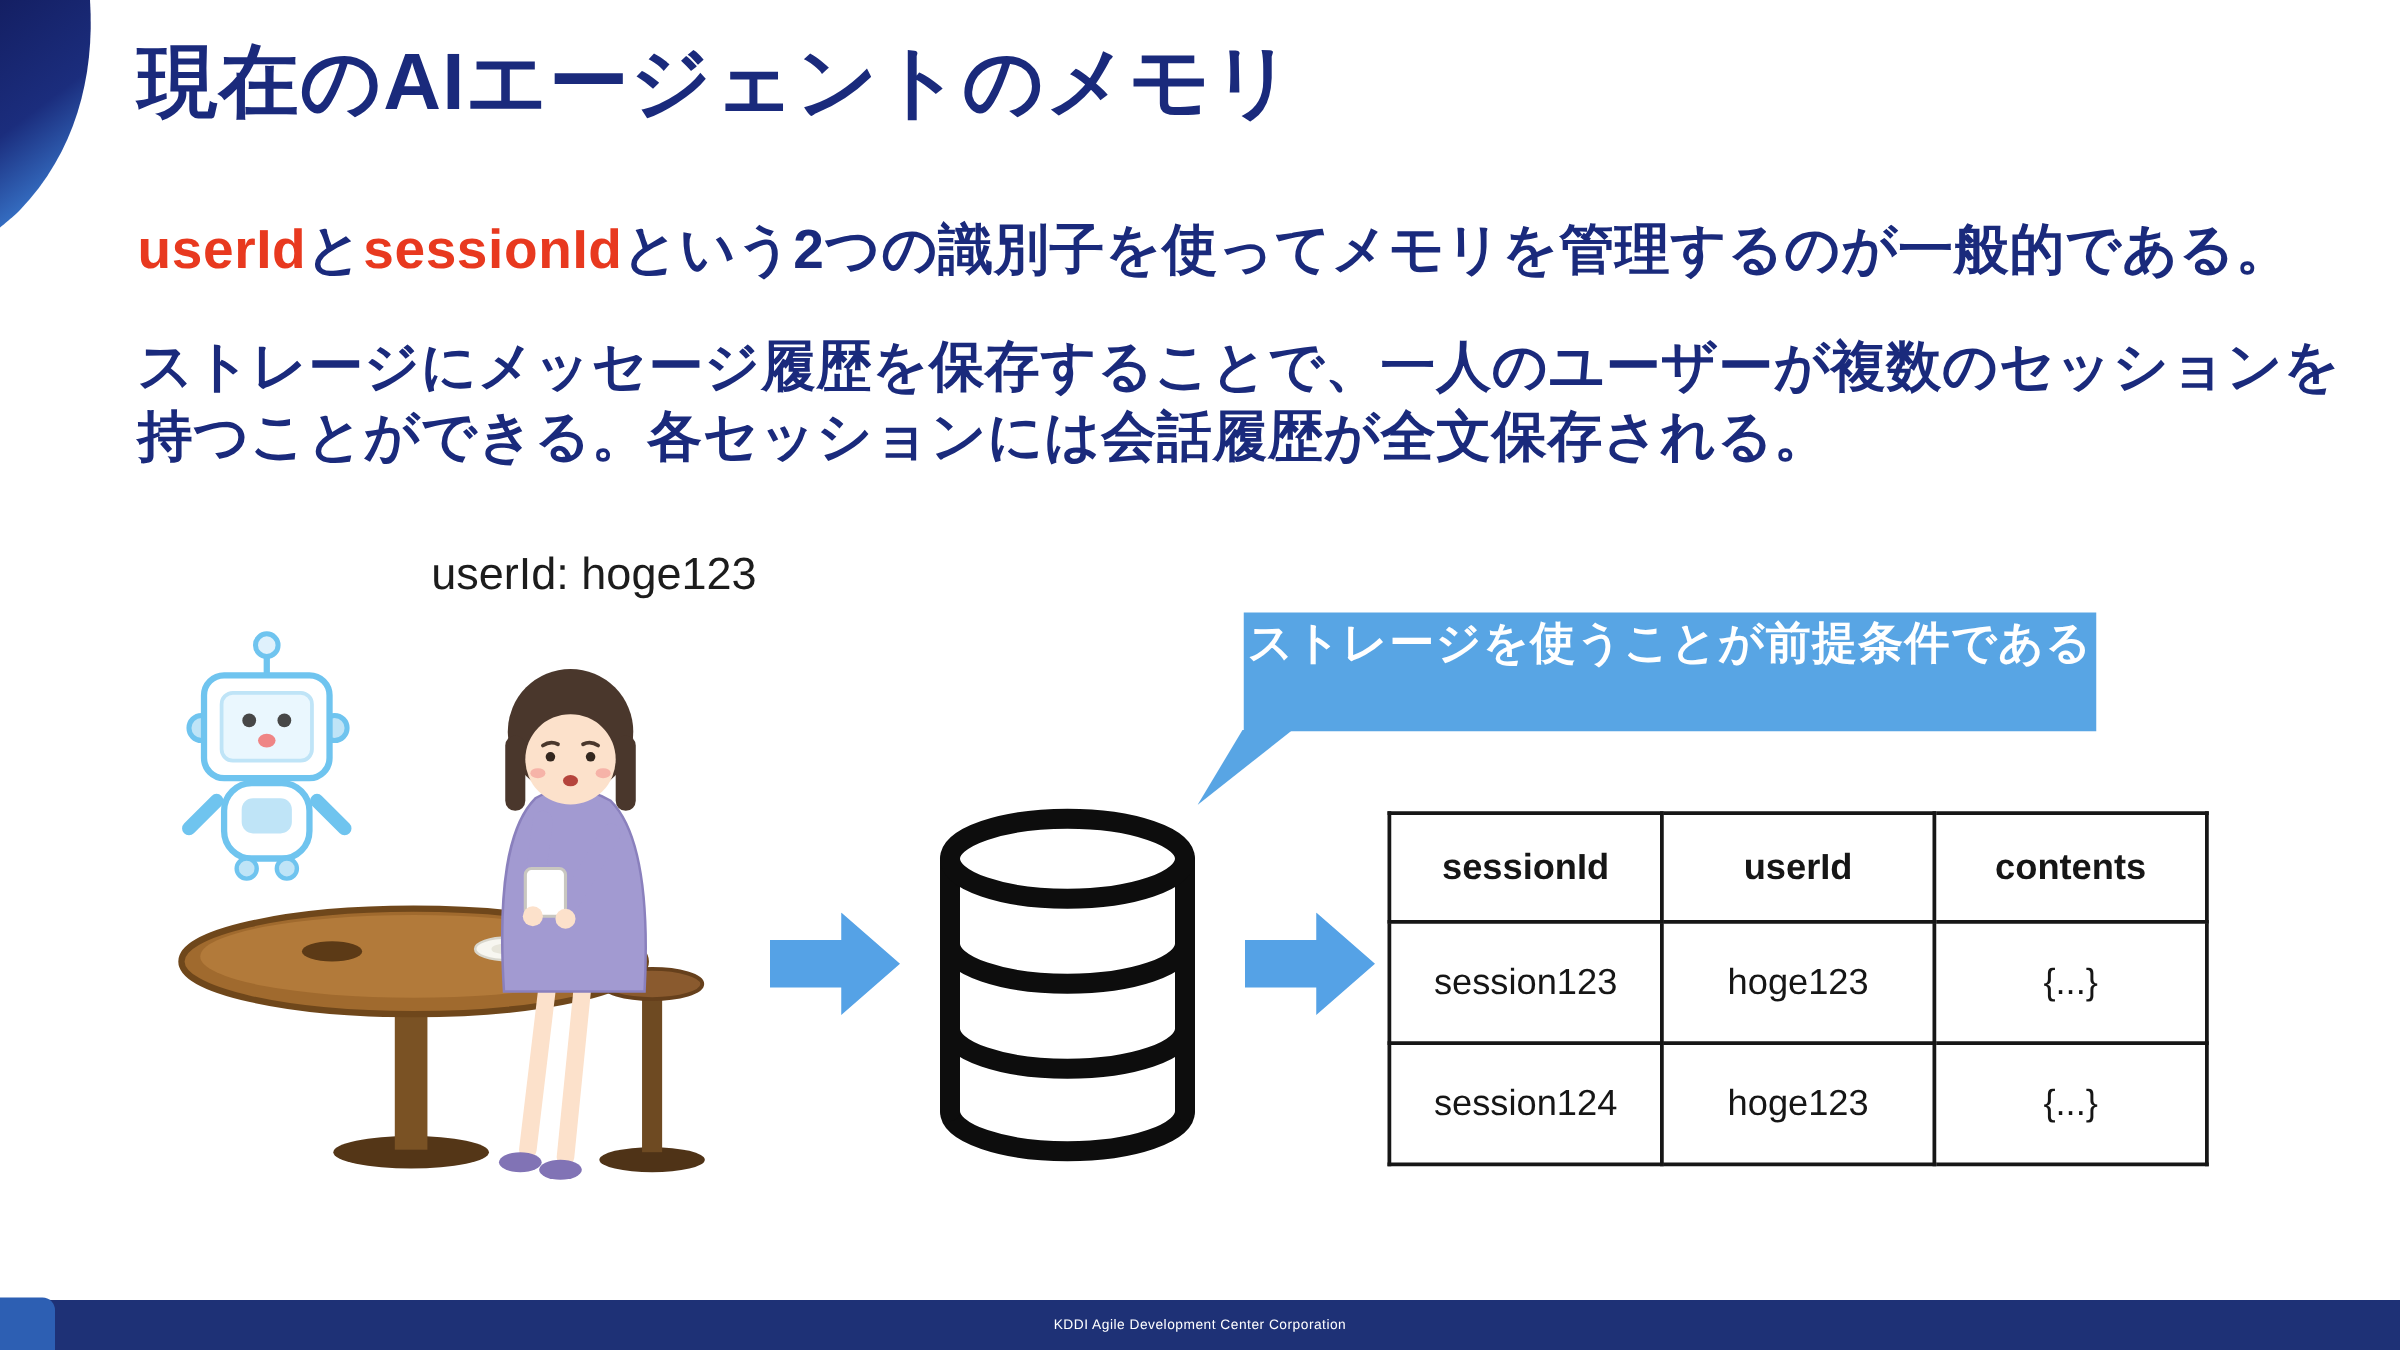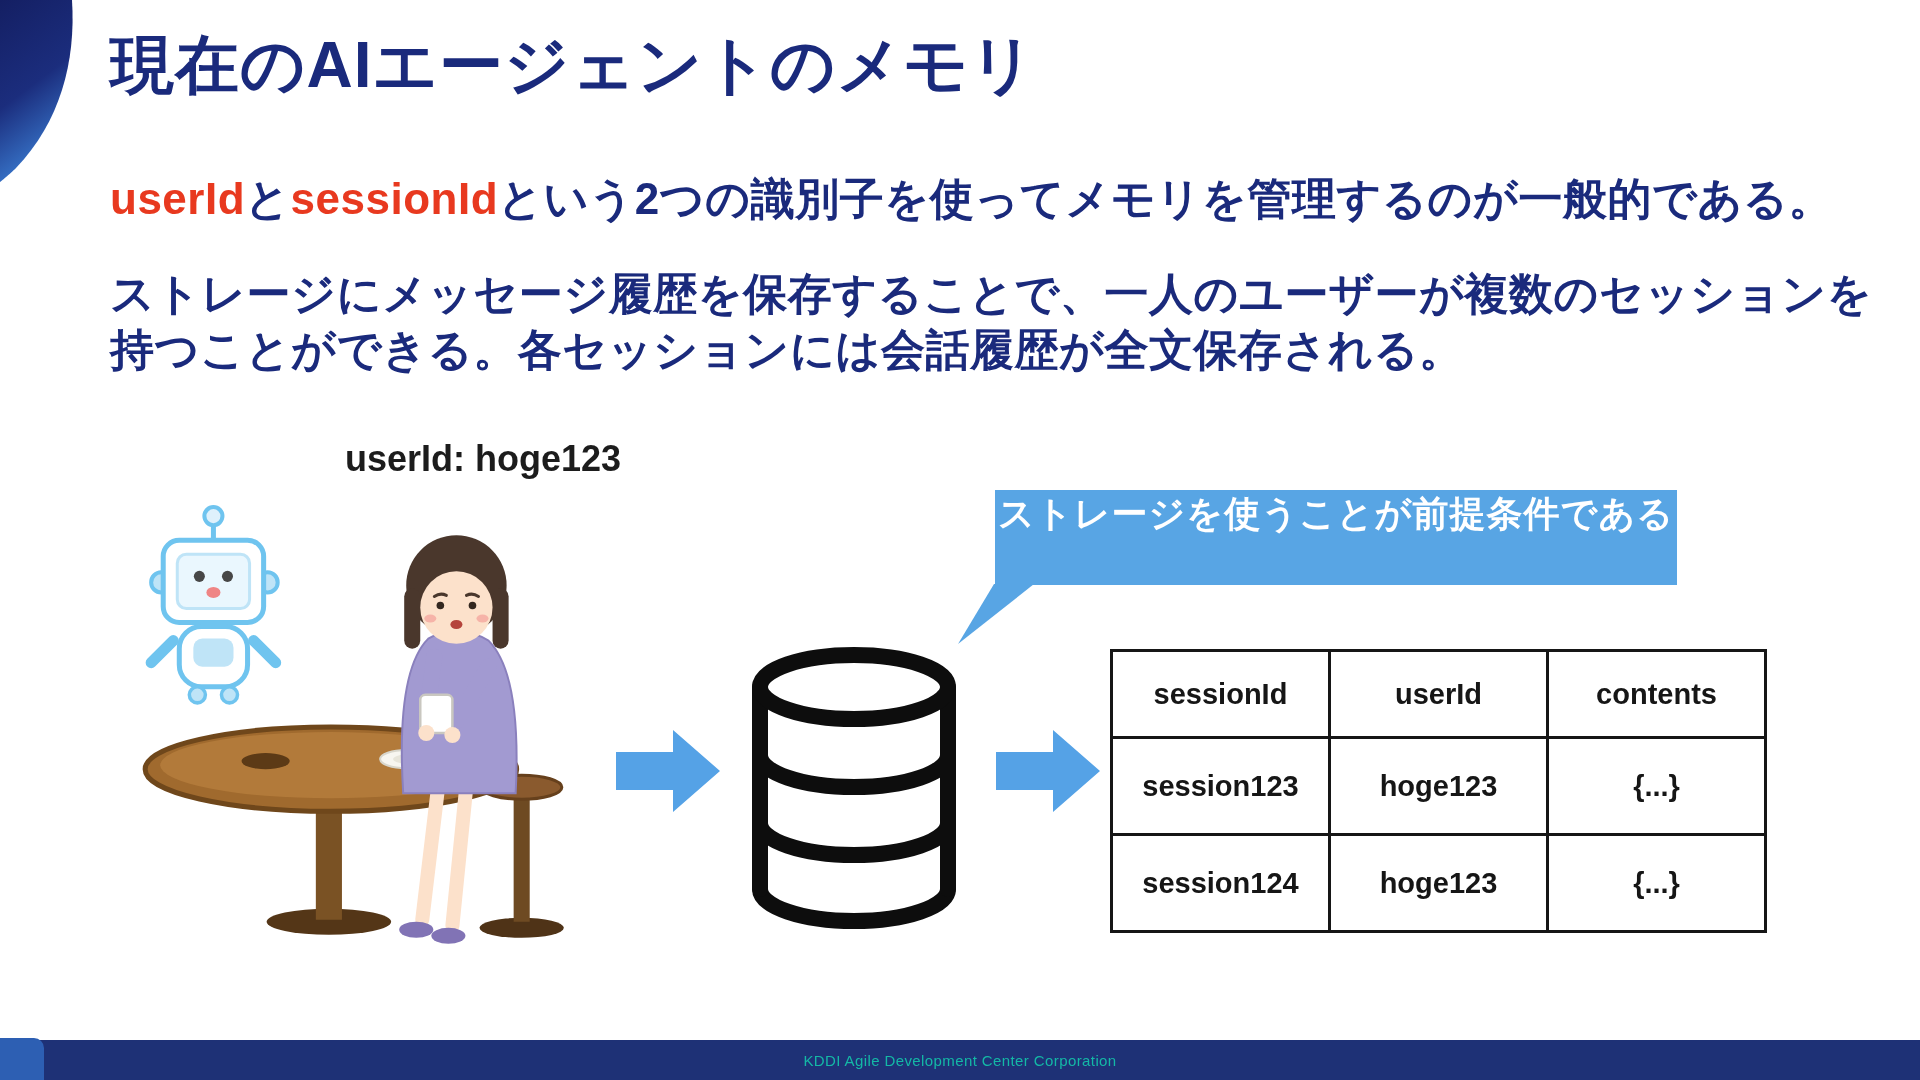--- a/index.html
+++ b/index.html
@@ -22,21 +22,21 @@
   .p1 .red{color:#e8391f;}
   
   .p2{
     position:absolute;left:110px;top:266px;
     font-size:44px;font-weight:800;color:#1a2a7c;line-height:1.27;letter-spacing:0.5px;white-space:nowrap;
   }
   .p2 span{display:block;}
   
   .user-label{
     position:absolute;left:345px;top:438px;
-    font-size:36px;font-weight:700;color:#1c1c1c;white-space:nowrap;
+    font-size:36px;font-weight:400;color:#1c1c1c;white-space:nowrap;
   }
   
   .illustration{position:absolute;left:112px;top:488px;width:488px;height:492px;}
   
   .callout{
     position:absolute;left:995px;top:490px;width:682px;height:95px;
     background:#58a5e4;color:#ffffff;
     display:flex;align-items:flex-start;justify-content:center;
     font-size:36px;font-weight:800;letter-spacing:1px;white-space:nowrap;
   }
@@ -49,27 +49,27 @@
   
   .tbl{
     position:absolute;left:1110px;top:649px;border-collapse:collapse;background:#ffffff;
     font-family:"Liberation Sans","DejaVu Sans",sans-serif;
   }
   .tbl th,.tbl td{
     border:3px solid #161616;text-align:center;vertical-align:middle;
     color:#161616;font-size:29px;padding:0 10px;
   }
   .tbl th{width:195px;height:84px;font-weight:700;}
-  .tbl td{height:94px;font-weight:700;text-align:center;}
+  .tbl td{height:94px;font-weight:400;text-align:center;}
   
   .footer{
     position:absolute;left:0;top:1040px;width:1920px;height:40px;background:#1e3176;
     display:flex;align-items:center;justify-content:center;
   }
-  .footer-text{color:#14b8a6;font-size:15px;letter-spacing:0.4px;font-weight:400;}
+  .footer-text{color:#ffffff;font-size:11px;letter-spacing:0.4px;font-weight:400;}
   .footer-accent{
     position:absolute;left:0;top:1038px;width:44px;height:42px;background:#2d5fb3;
     border-top-right-radius:10px;
   }
 </style>
 </head>
 <body>
 
 <div class="slide">
 

